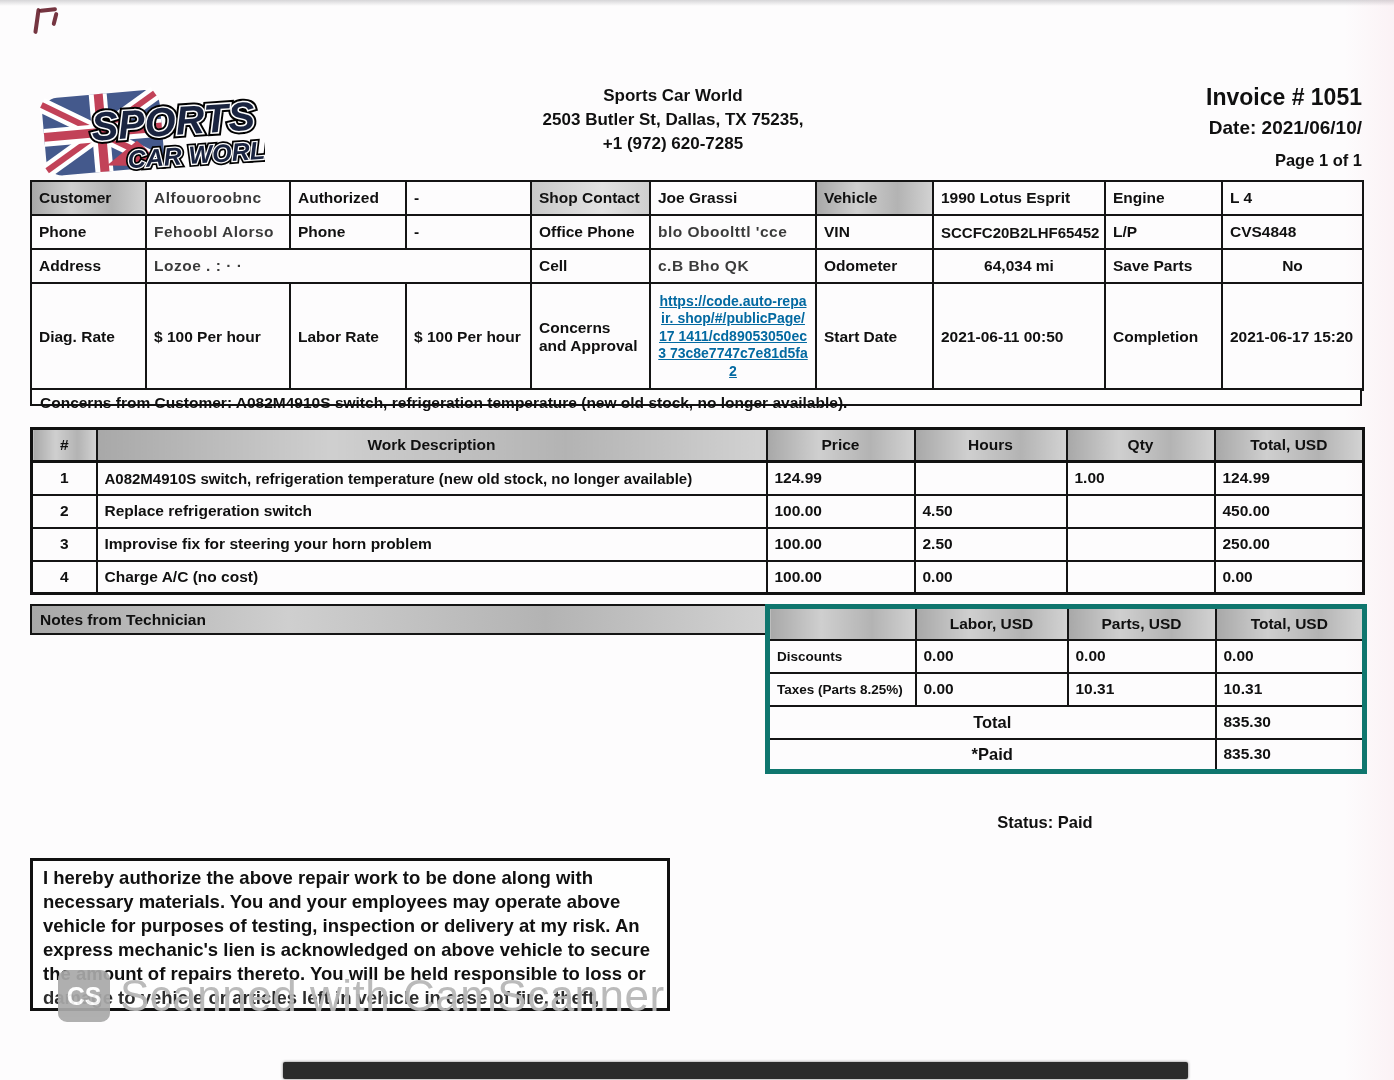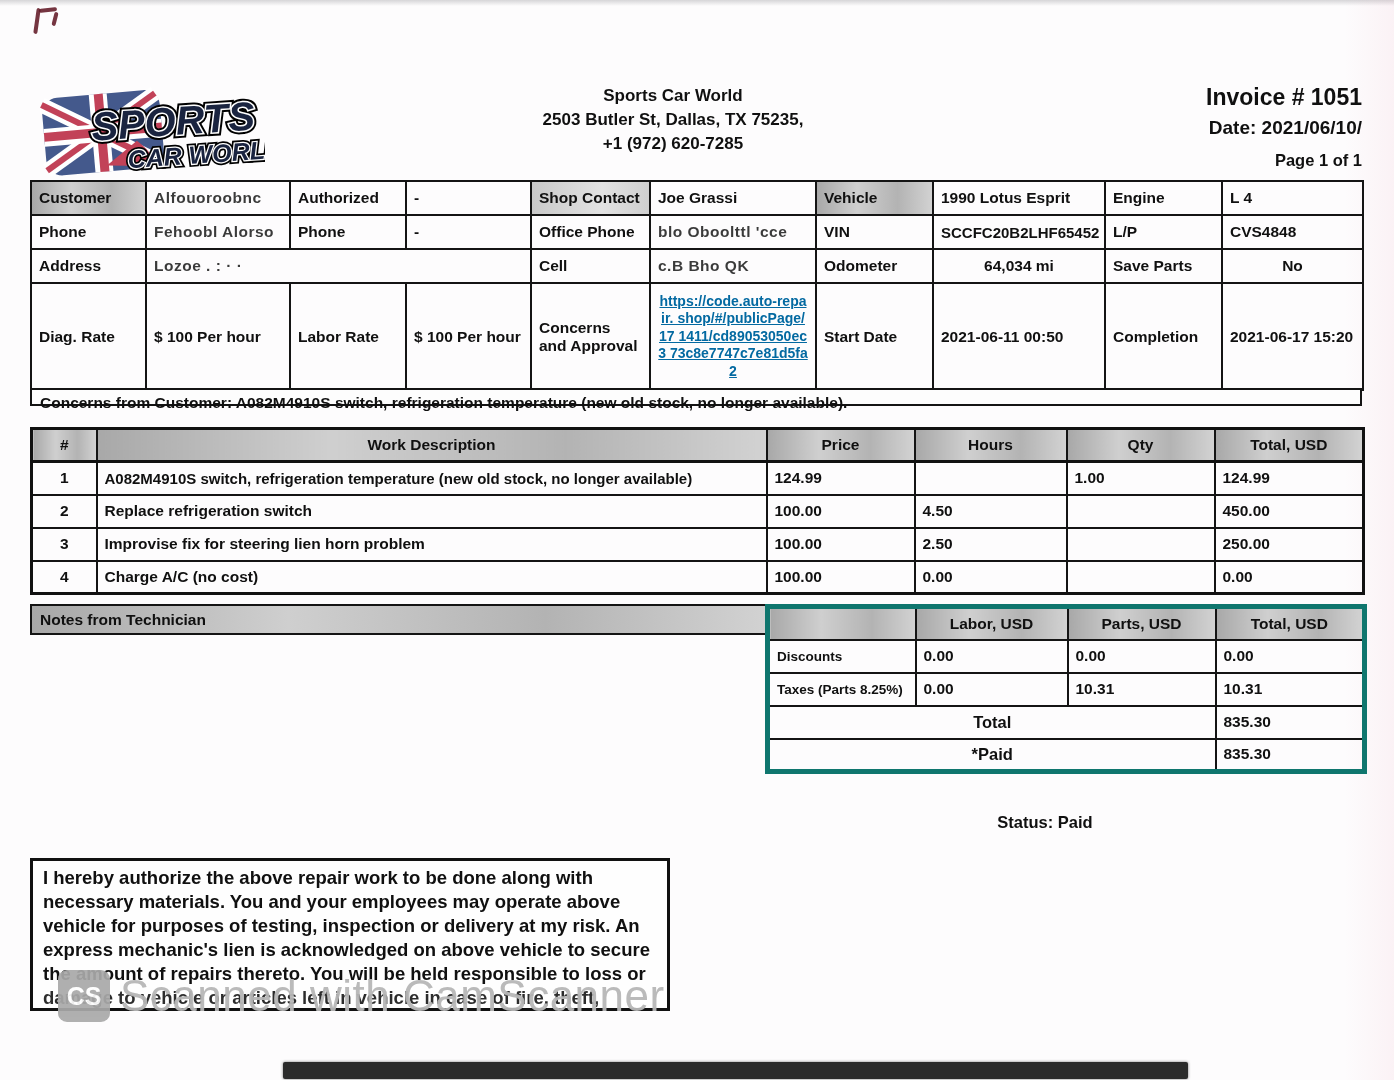--- a/index.html
+++ b/index.html
@@ -222,21 +222,21 @@
     <tr>
       <td class="ctr">2</td>
       <td>Replace refrigeration switch</td>
       <td class="rgt">100.00</td>
       <td class="rgt">4.50</td>
       <td class="rgt"></td>
       <td class="rgt">450.00</td>
     </tr>
     <tr>
       <td class="ctr">3</td>
-      <td>Improvise fix for steering lien horn problem</td>
+      <td>Improvise fix for steering your horn problem</td>
       <td class="rgt">100.00</td>
       <td class="rgt">2.50</td>
       <td class="rgt"></td>
       <td class="rgt">250.00</td>
     </tr>
     <tr>
       <td class="ctr">4</td>
       <td>Charge A/C (no cost)</td>
       <td class="rgt">100.00</td>
       <td class="rgt">0.00</td>

